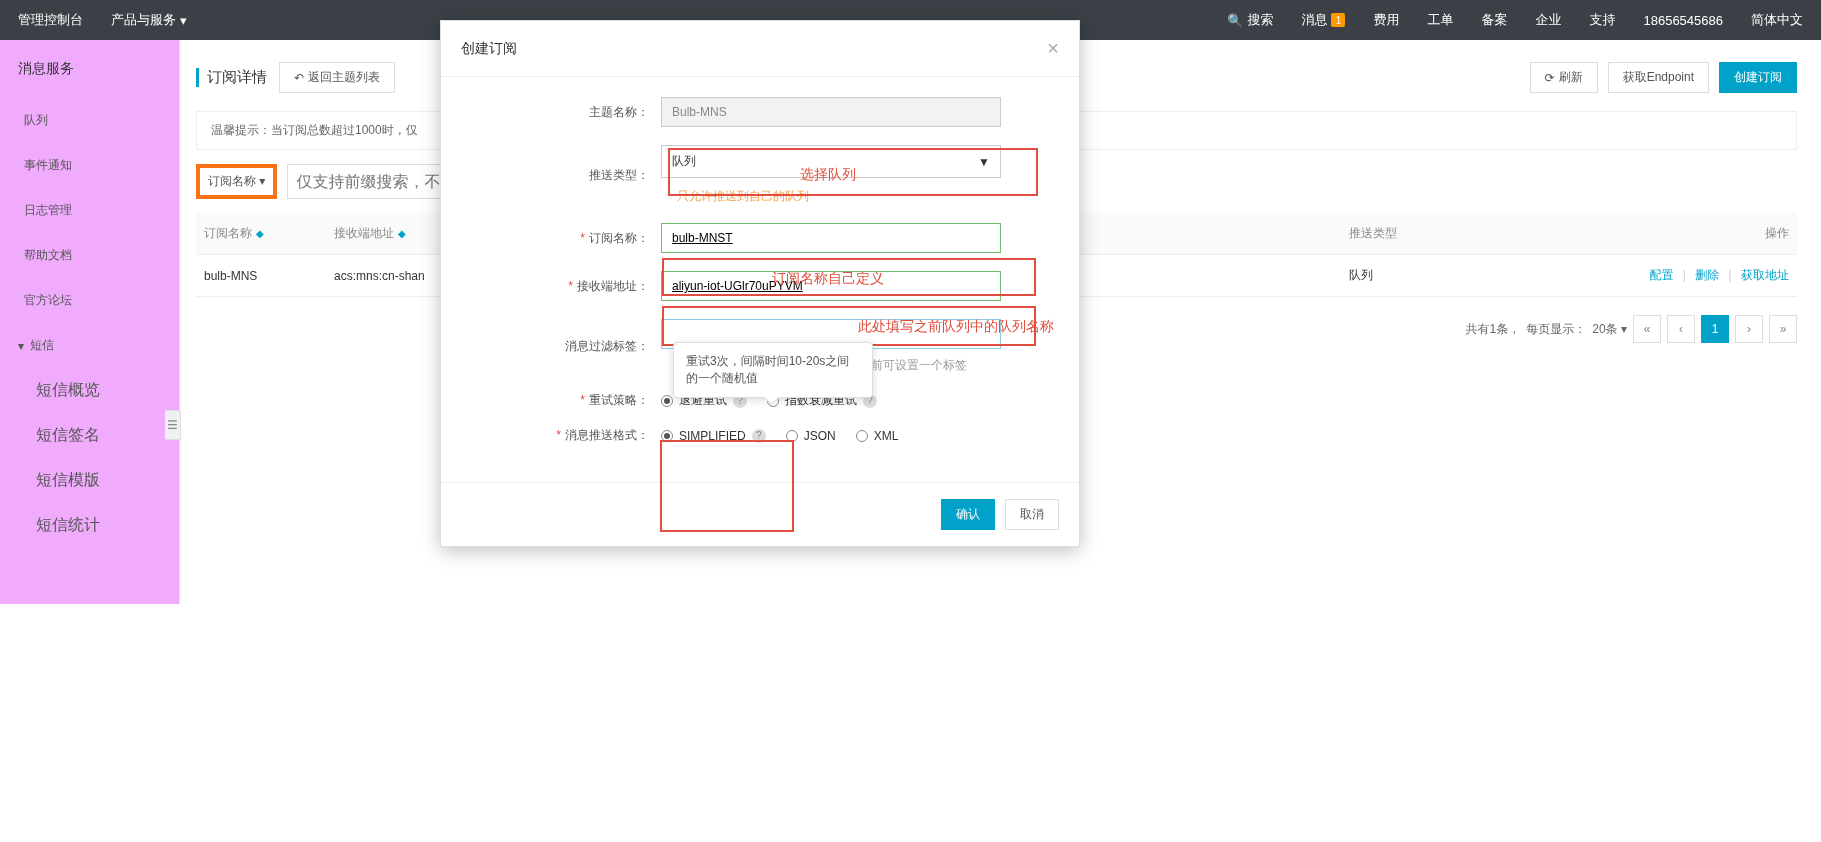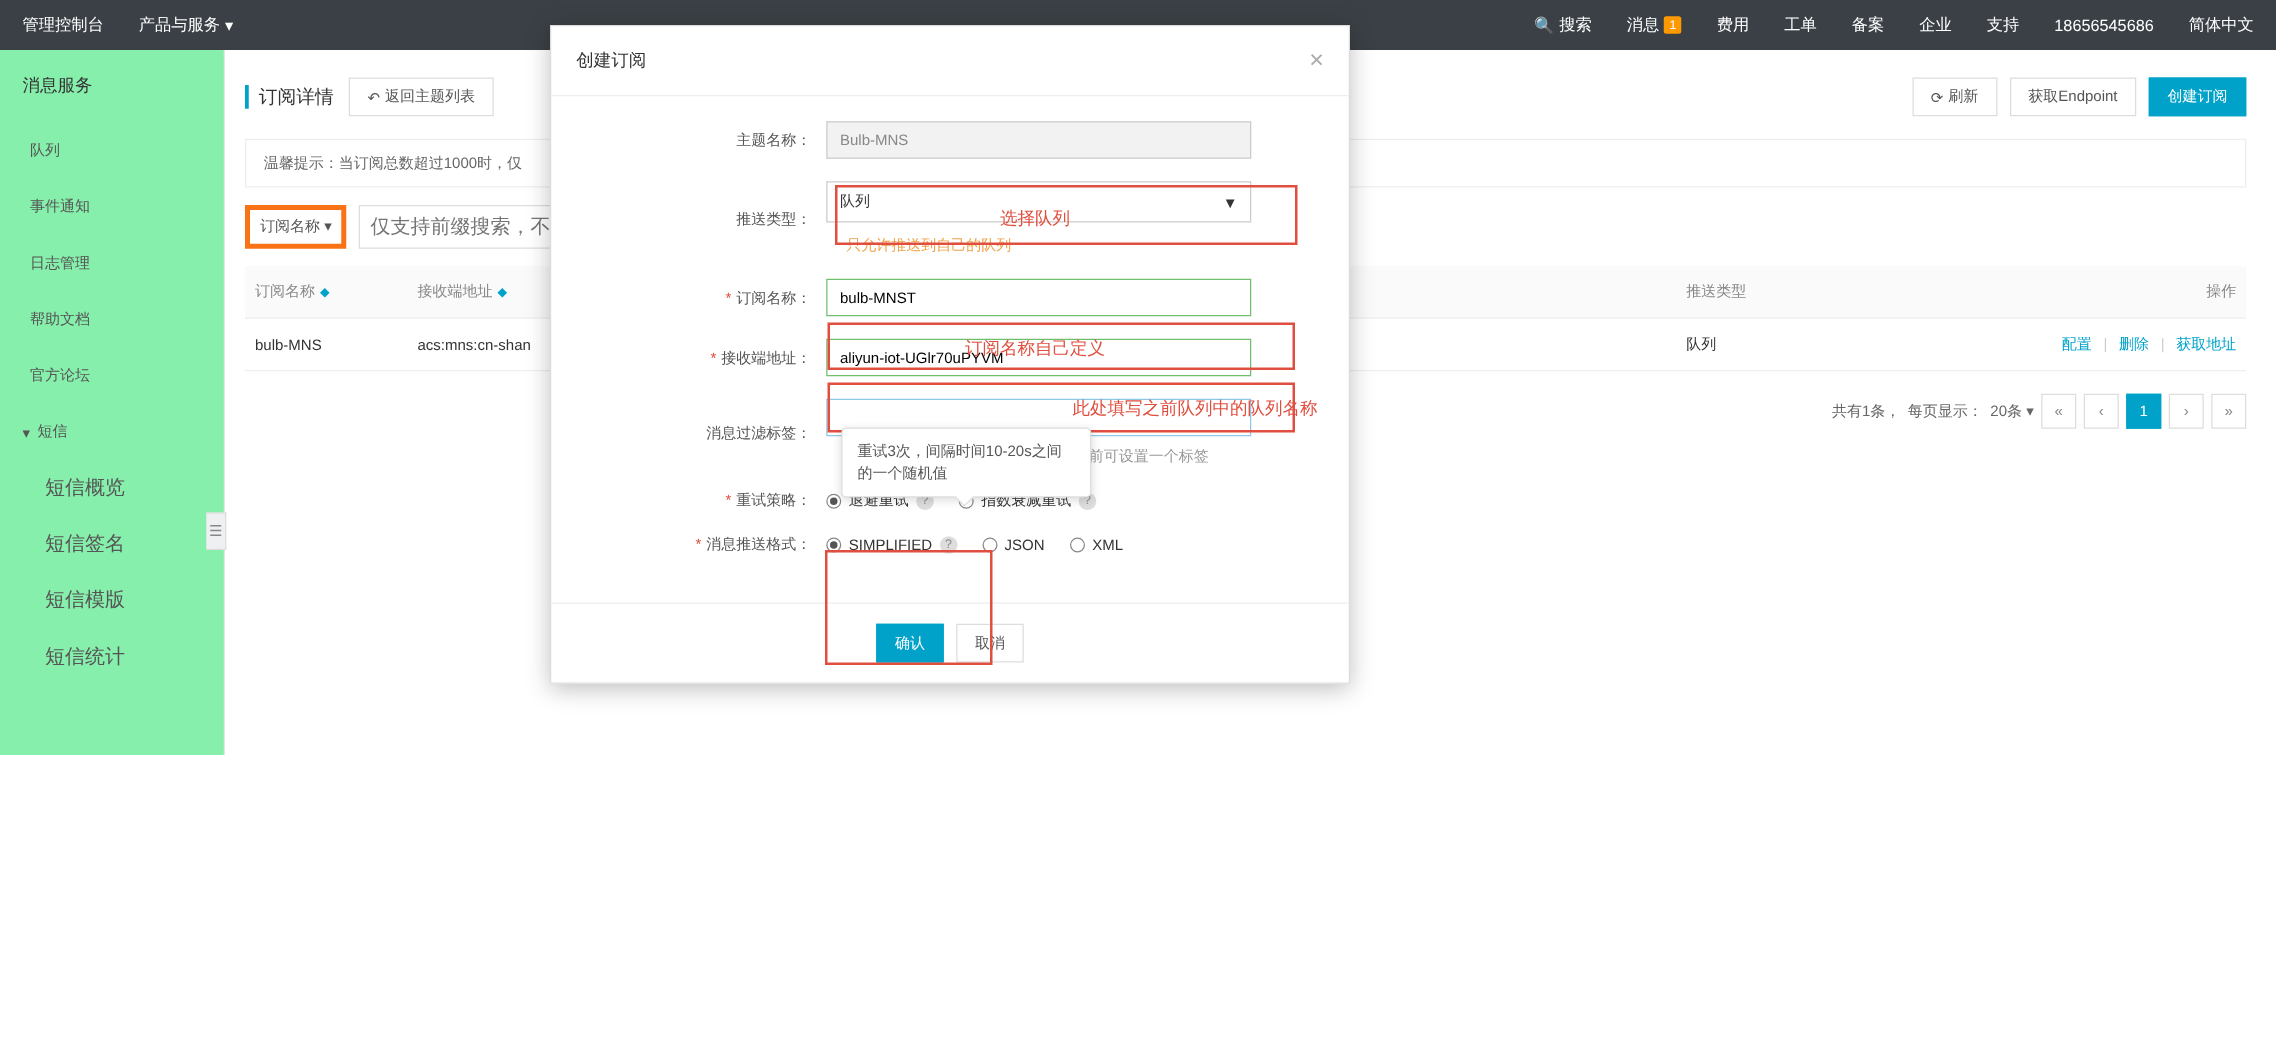--- a/index.html
+++ b/index.html
@@ -6,21 +6,21 @@
 body { background: #fff; font-size: 12px; color: #333; overflow: hidden; width: 1821px; height: 842px; position: relative; }
 
 
 .topnav { height: 40px; background: #3a4045; color: #fff; display: flex; align-items: center; padding: 0 18px; font-size: 13px; }
 .topnav .left { display: flex; align-items: center; gap: 28px; }
 .topnav .right { margin-left: auto; display: flex; align-items: center; gap: 28px; }
 .topnav .item { display: flex; align-items: center; gap: 4px; cursor: pointer; }
 .badge { background: #ff9900; color: #fff; font-size: 10px; padding: 0 4px; border-radius: 2px; min-width: 14px; height: 14px; display: inline-flex; align-items: center; justify-content: center; }
 
 
-.sidebar { position: absolute; left: 0; top: 40px; width: 180px; background: #86efac; border-right: 1px solid #e5e5e5; height: 564px; }
+.sidebar { position: absolute; left: 0; top: 40px; width: 180px; background: #f0abfc; border-right: 1px solid #e5e5e5; height: 564px; }
 .sidebar-title { padding: 20px 18px; font-size: 14px; color: #333; }
 .sidebar-item { padding: 14px 24px; font-size: 12px; color: #555; cursor: pointer; }
 .sidebar-item.active { background: #fff; color: #00a2ca; }
 .sidebar-section { padding: 14px 18px; font-size: 12px; color: #555; display: flex; align-items: center; gap: 6px; }
 .sidebar-sub { padding: 12px 18px 12px 36px; font-size: 16px; color: #555; cursor: pointer; }
 .collapse-handle { position: absolute; right: -2px; top: 370px; width: 16px; height: 30px; background: #eef0f1; display: flex; align-items: center; justify-content: center; cursor: pointer; color: #888; border: 1px solid #ddd; border-left: none; }
 
 
 .main { position: absolute; left: 196px; top: 52px; right: 0; }
 .main-header { display: flex; align-items: center; gap: 12px; padding: 10px 0 18px 0; }
@@ -59,33 +59,33 @@
 
 .modal-body { padding: 20px 40px 20px 20px; }
 .form-row { display: flex; align-items: center; margin-bottom: 18px; position: relative; }
 .form-label { width: 200px; text-align: right; padding-right: 12px; font-size: 12px; color: #555; }
 .req { color: #e04e3f; margin-right: 4px; }
 .form-field { flex: 1; }
 .input, .select { width: 340px; border: 1px solid #ccc; padding: 7px 10px; font-size: 12px; background: #fff; }
 .input[disabled] { background: #f2f2f2; color: #888; }
 .select { display:flex; justify-content:space-between; align-items:center;}
 .hint { font-size: 12px; color: #f0a24a; margin-top: 10px; margin-left: 16px; }
-.green-border { border: 1px solid #6fbf6f !important; }
+.green-border { border: 1px solid #6fbf6f !important; text-decoration: underline; }
 .input::placeholder{color:#999;}
 
 .radio-row { display: flex; align-items: center; gap: 20px; font-size: 12px; }
 .radio { display: inline-flex; align-items: center; gap: 6px; cursor: pointer; }
 .radiodot { width:12px; height:12px; border:1px solid #888; border-radius:50%; display:inline-flex; align-items:center; justify-content:center;}
 .radiodot.on::after{content:"";width:6px;height:6px;background:#555;border-radius:50%;}
 .help { width:14px; height:14px; border-radius:50%; background:#ddd; color:#888; font-size:10px; display:inline-flex; align-items:center; justify-content:center; cursor:pointer;}
 
 .tooltip { position:absolute; left:212px; top:-50px; background:#fff; border:1px solid #ddd; border-radius:4px; box-shadow:0 2px 8px rgba(0,0,0,.15); padding:10px 12px; width:200px; font-size:12px; color:#555; z-index:10;}
 .tooltip::after{content:"";position:absolute;left:92px;bottom:-6px;width:10px;height:10px;background:#fff;border-right:1px solid #ddd;border-bottom:1px solid #ddd;transform:rotate(45deg);}
 
-.modal-footer { padding: 16px 20px; border-top: 1px solid #eee; display: flex; justify-content: center; gap: 10px; }
+.modal-footer { padding: 16px 20px; border-top: 1px solid #eee; display: flex; justify-content: flex-end; gap: 10px; }
 
 
 .anno-red { position:absolute; border:2px solid #e04e3f; pointer-events:none; }
 .anno-text { position:absolute; color:#e04e3f; font-size:14px; font-family: Liberation Serif, serif; pointer-events:none; }
 </style>
 </head>
 <body>
 
 <div class="topnav">
   <div class="left">

